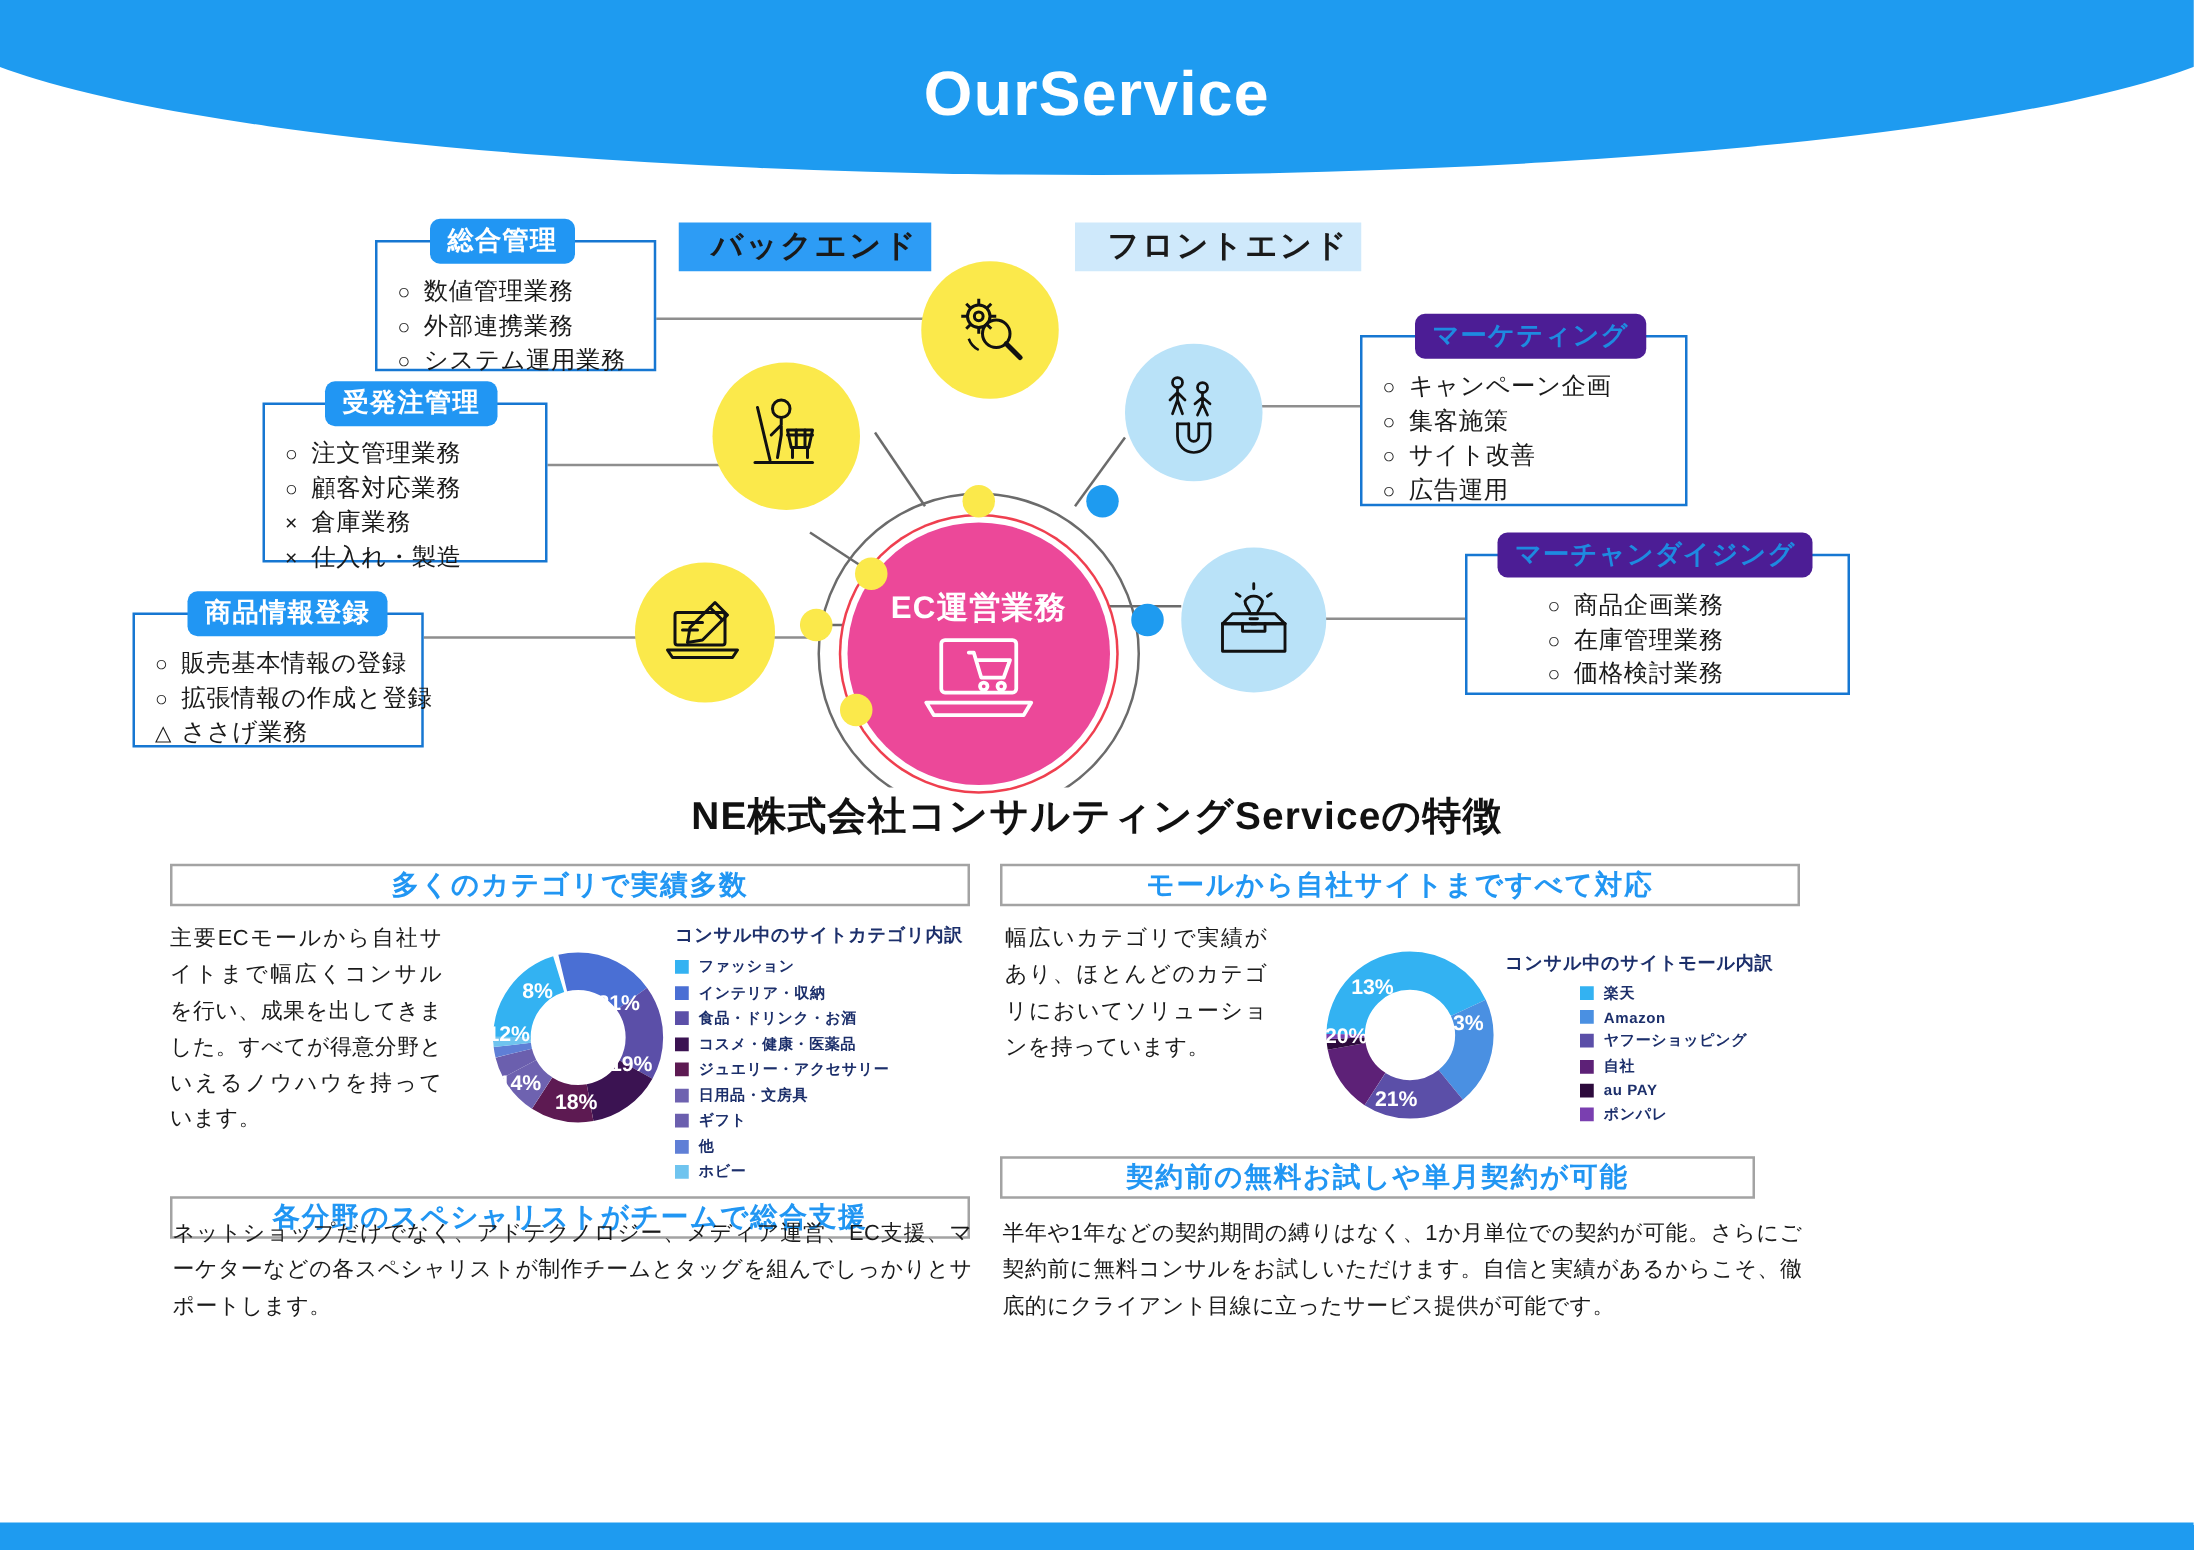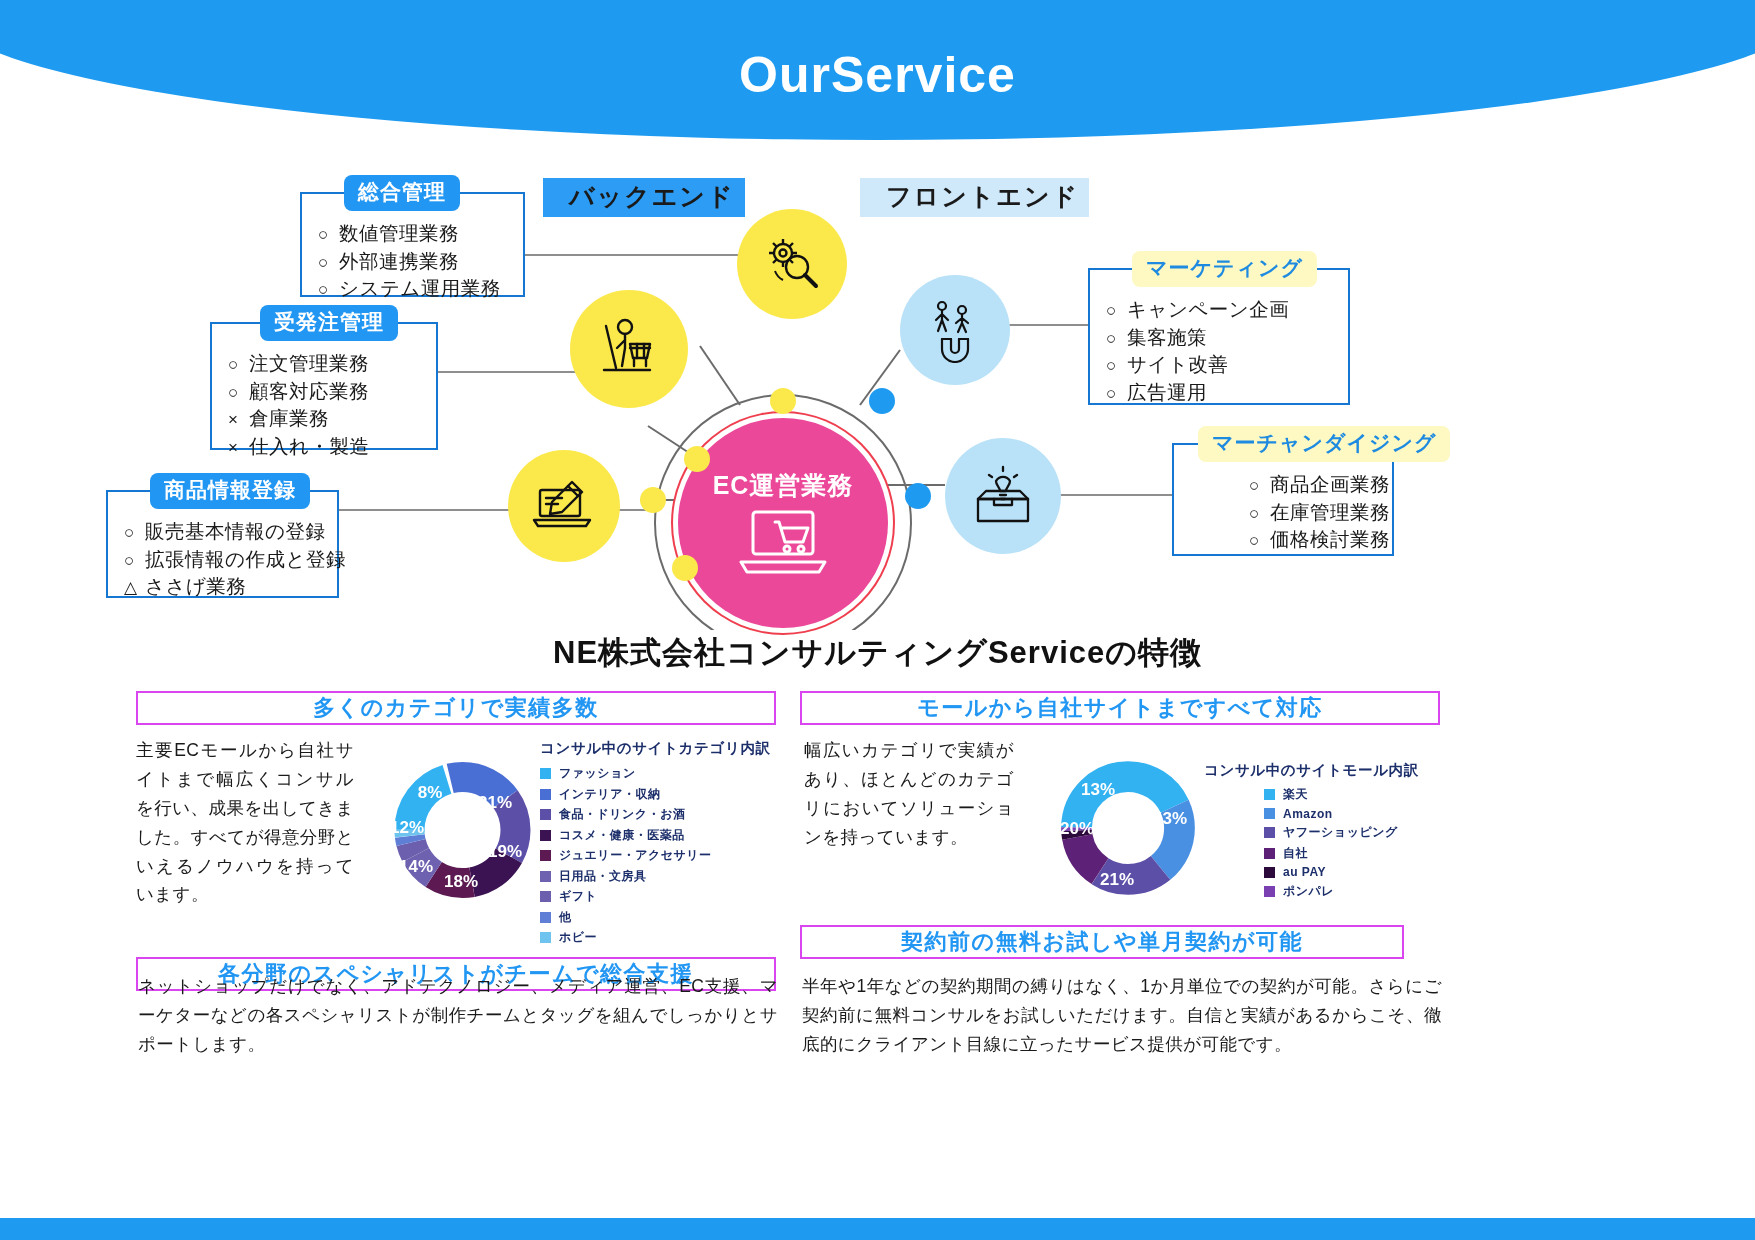--- a/index.html
+++ b/index.html
@@ -44,21 +44,21 @@
   
   .box {
     position:absolute; border:2.5px solid #1677d2; background:#fff;
   }
   .box-label {
     position:absolute; top:-19px;
     font-size:21px; font-weight:bold; color:#fff;
     background:#2196f3; border-radius:8px;
     padding:3px 14px 5px 14px; white-space:nowrap; letter-spacing:1px;
   }
-  .box-label.light { background:#fef9c3; color:#1e8ae0; }
+  .box-label.light { background:#4c1d95; color:#1e8ae0; }
   .box ul { list-style:none; padding:26px 16px 10px 16px; }
   .box li {
     font-size:19.5px; color:#1a1a1a; line-height:1.42;
     white-space:nowrap; letter-spacing:0.5px;
   }
   .mk { display:inline-block; width:21px; font-size:17px; }
 
   
   .node {
     position:absolute; border-radius:50%;
@@ -82,21 +82,21 @@
   .dot { position:absolute; border-radius:50%; }
 
   
   .mid-headline {
     position:absolute; left:0; top:632px; width:1755px; text-align:center;
     font-size:31px; font-weight:bold; color:#111; letter-spacing:1px;
   }
 
   
   .feat-title {
-    position:absolute; border:2px solid #d946ef;
+    position:absolute; border:2px solid #a3a3a3;
     display:flex; align-items:center; justify-content:center;
     color:#2196f3; font-size:22px; font-weight:bold; letter-spacing:1.5px;
     height:34px;
   }
   .feat-body {
     position:absolute; font-size:17.5px; line-height:1.65; color:#1a1a1a;
     letter-spacing:0.4px; text-align:justify;
   }
 
   .chart-title {
@@ -181,21 +181,21 @@
     <div class="box" style="left:1088px; top:118px; width:262px; height:137px;">
       <div class="box-label light" style="left:42px;">マーケティング</div>
       <ul>
         <li><span class="mk">○</span><span>キャンペーン企画</span></li>
         <li><span class="mk">○</span><span>集客施策</span></li>
         <li><span class="mk">○</span><span>サイト改善</span></li>
         <li><span class="mk">○</span><span>広告運用</span></li>
       </ul>
     </div>
 
-    <div class="box" style="left:1172px; top:293px; width:222px; height:113px;padding-left:11px;">
+    <div class="box" style="left:1172px; top:293px; width:308px; height:113px;">
       <div class="box-label light" style="left:24px;">マーチャンダイジング</div>
       <ul style="padding-left:64px;">
         <li><span class="mk">○</span><span>商品企画業務</span></li>
         <li><span class="mk">○</span><span>在庫管理業務</span></li>
         <li><span class="mk">○</span><span>価格検討業務</span></li>
       </ul>
     </div>
 
     <div class="node yellow" style="left:737px; top:59px; width:110px; height:110px;">
       <svg width="66" height="66" viewBox="0 0 66 66">

